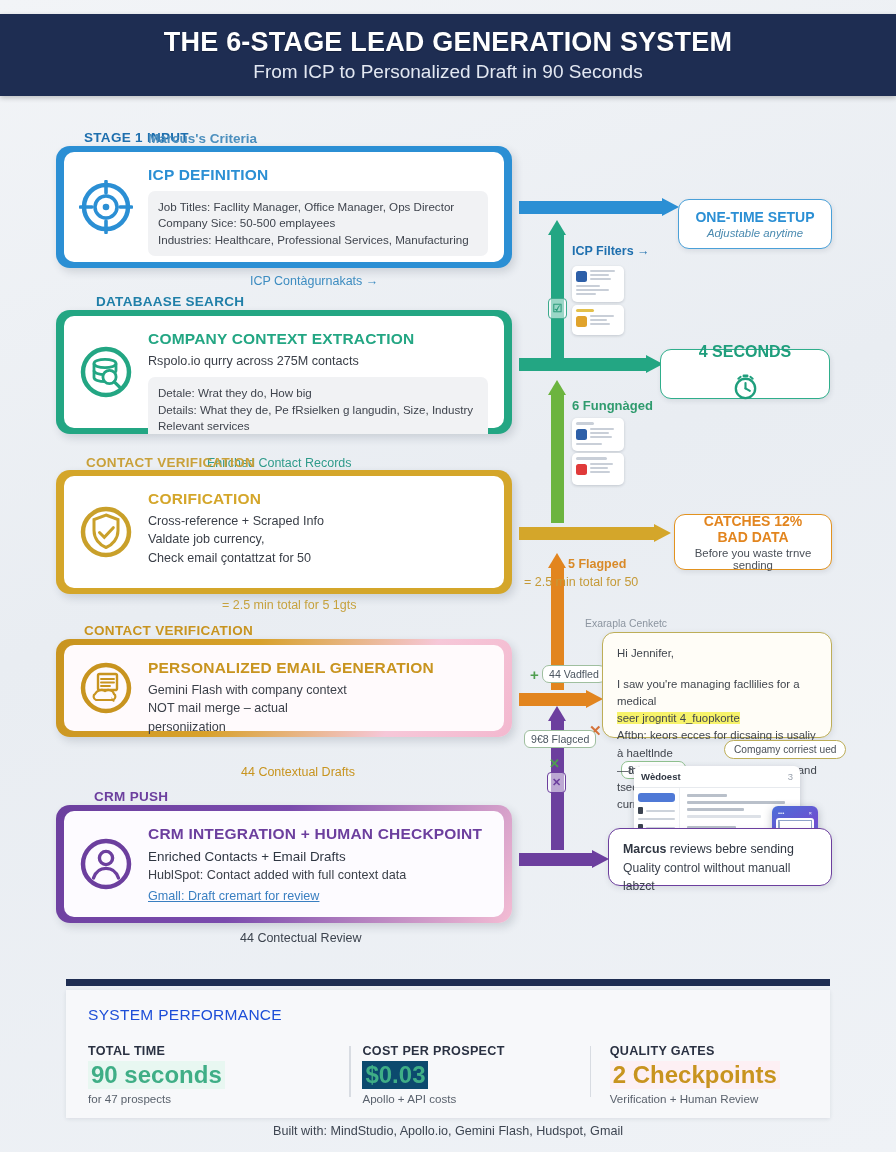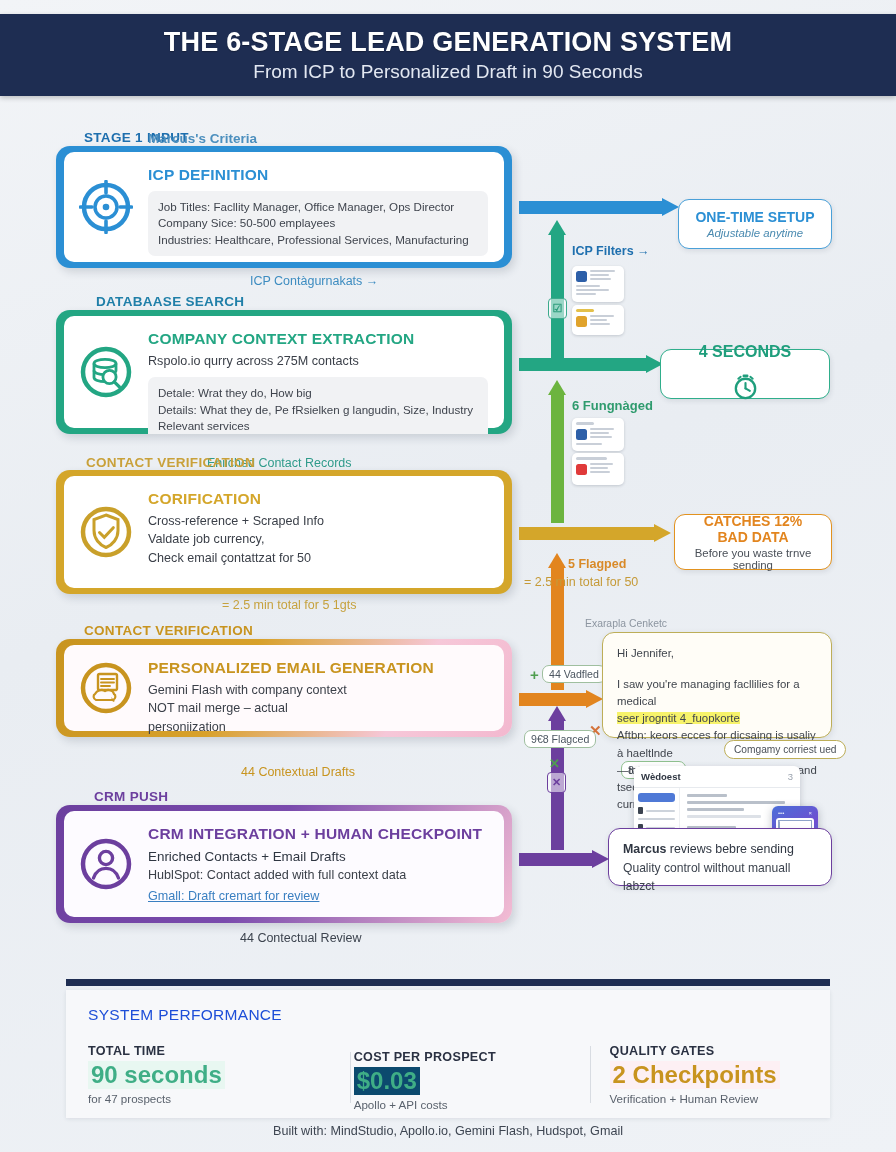--- a/index.html
+++ b/index.html
@@ -190,21 +190,21 @@
     position:absolute; left:66px; top:990px; width:764px; height:128px;
     background:#f7f8fa; box-shadow:0 1px 4px rgba(40,50,70,.10);
   }
   .perf h3 {
     position:absolute; left:22px; top:16px; font-size:15.5px; font-weight:normal;
     color:#1d4ed8; letter-spacing:.3px;
   }
   .perf-cols { position:absolute; left:22px; top:54px; right:16px; display:flex; }
   .perf-col { position:relative; padding-right:18px; }
   .perf-col.c1 { width:282px; }
-  .perf-col.c2 { width:258px; padding-left:4px;margin-top:6px; }
+  .perf-col.c2 { width:258px; padding-left:13px; }
   .perf-col.c3 { width:240px; padding-left:20px; }
   .perf-col.c2:before, .perf-col.c3:before {
     content:""; position:absolute; left:0; top:2px; bottom:8px; width:1.6px; background:#d8dce2;
   }
   .perf-k { font-size:12.6px; font-weight:bold; color:#2a3142; letter-spacing:.3px; }
   .perf-v { font-size:24px; font-weight:bold; margin-top:3px; }
   .perf-n { font-size:11.6px; color:#5a626d; margin-top:3px; }
   .built {
     position:absolute; left:0; top:1124px; width:896px; text-align:center;
     font-size:12.6px; color:#3d4551;
@@ -388,21 +388,21 @@
   </div>
 
   <div class="flow-note" style="left:572px; top:244px; color:#1e6fae; font-weight:bold;">ICP Filters →</div>
   <div class="flow-note" style="left:572px; top:398px; color:#2f9b6e; font-weight:bold; font-size:13px;">6 Fungnàged</div>
   <div class="flow-note" style="left:568px; top:557px; color:#d98a28; font-weight:bold;">5 Flagped</div>
   <div class="flow-note" style="left:524px; top:575px; color:#c59a38;">= 2.5 min total for 50</div>
 
   <div class="tick" style="left:530px; top:666px; color:#4f9e4f;">+</div>
   <div class="pill" style="left:542px; top:665px;">44 Vadfled</div>
   <div class="tick" style="left:589px; top:722px; color:#d4733a;">✕</div>
-  <div class="pill" style="left:524px; top:730px;">9€8 Flagced</div>
+  <div class="pill" style="left:524px; top:730px;border-radius:6px;">9€8 Flagced</div>
   <div class="pill" style="left:621px; top:761px; border-color:#8fc08f;">8 1oioipedl</div>
   <div class="tick" style="left:549px; top:756px; color:#4f9e4f; font-size:13px;">✕</div>
 
   <div class="callout" style="left:678px; top:190px; width:154px; height:50px; border-color:#4aa0d8;">
     <div class="ct" style="color:#2b8fd4;">ONE-TIME SETUP</div>
     <div class="cs" style="font-style:italic;color:#4a8ab0;">Adjustable anytime</div>
   </div>
 
   <div class="callout" style="left:660px; top:340px; width:170px; height:50px; border-color:#2fae8b; flex-direction:column; gap:10px;">
     <div class="ct" style="color:#1f9e7c;font-size:16px;">4 SECONDS</div>

